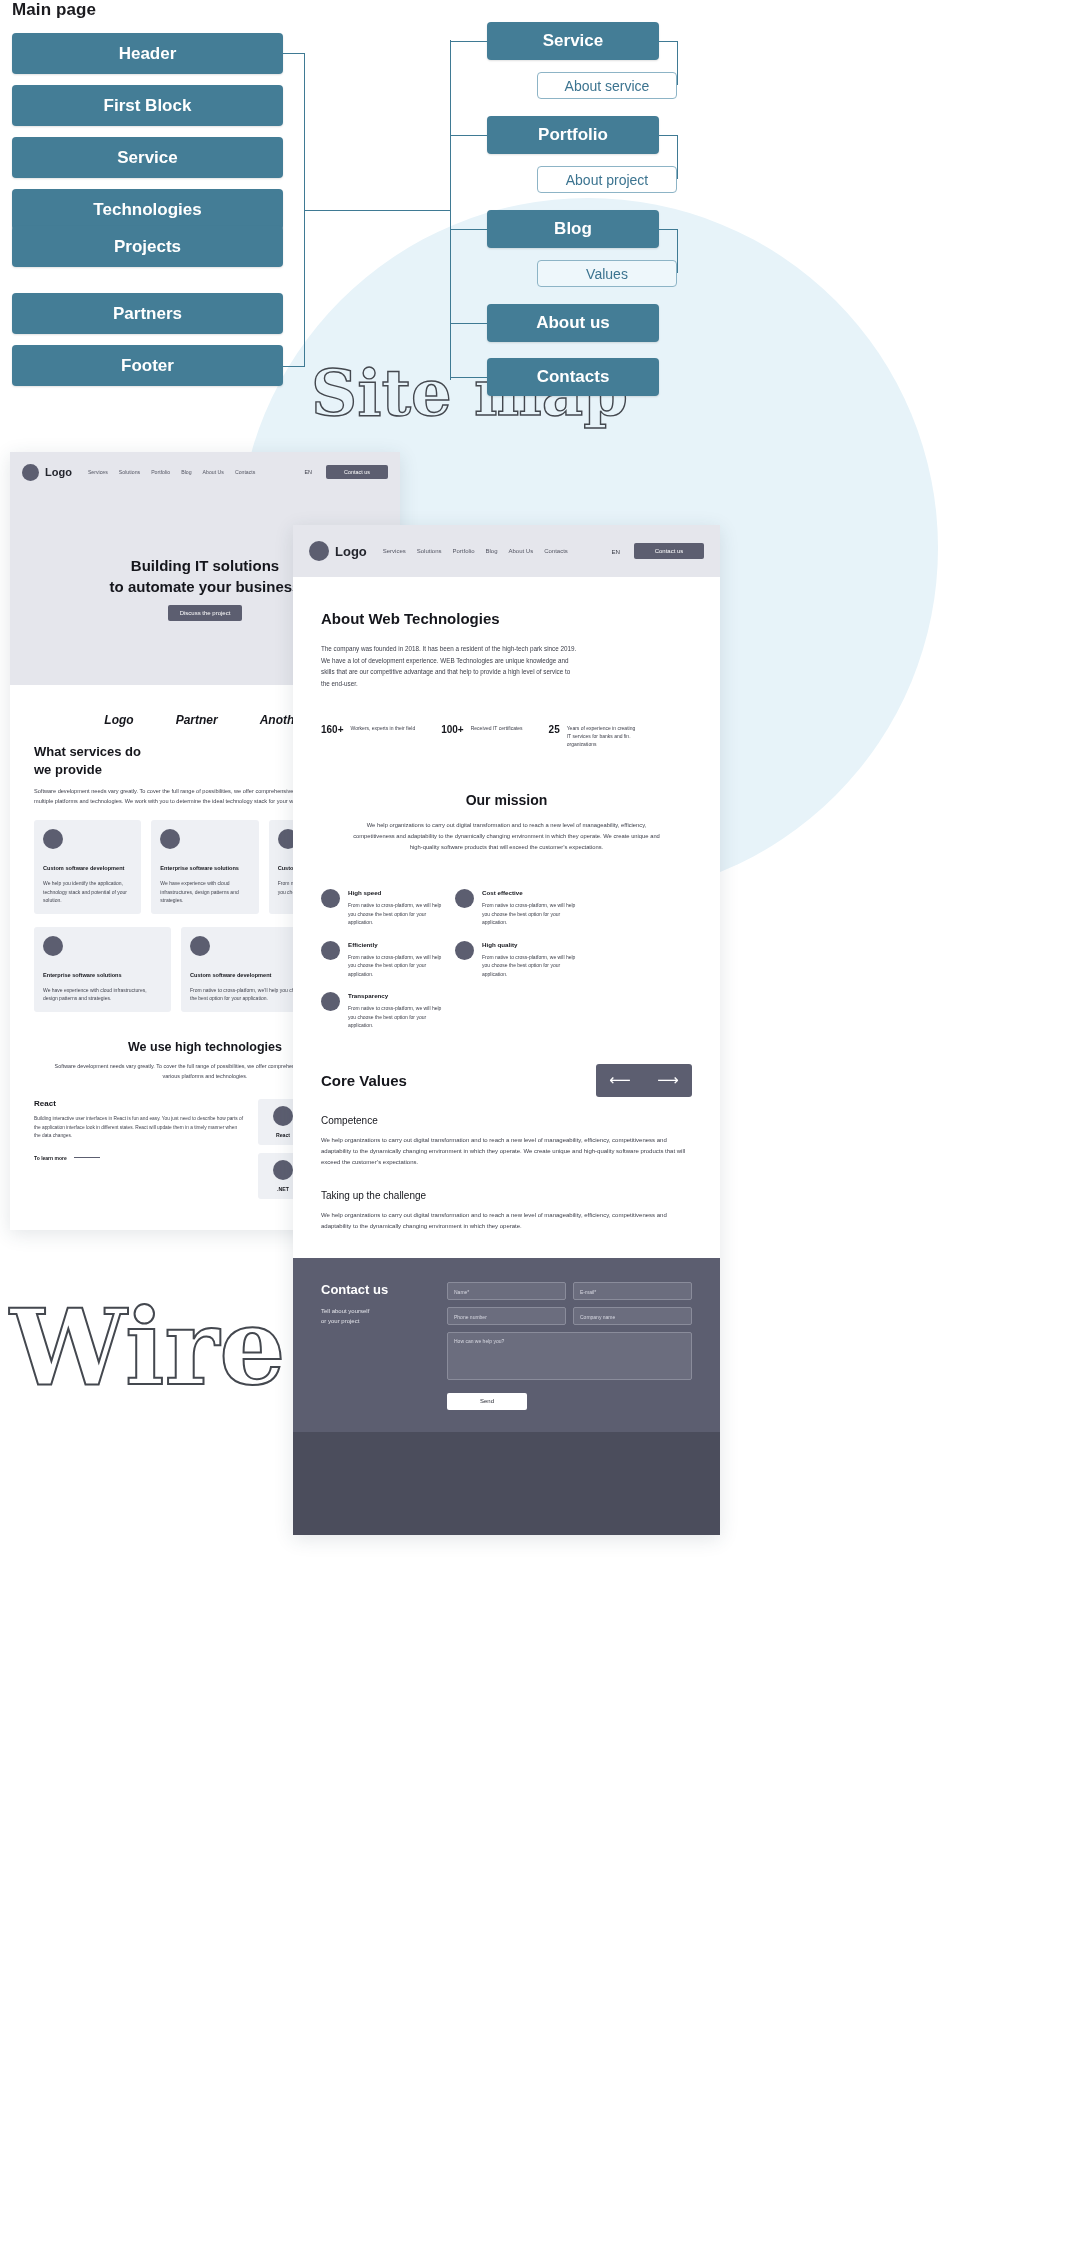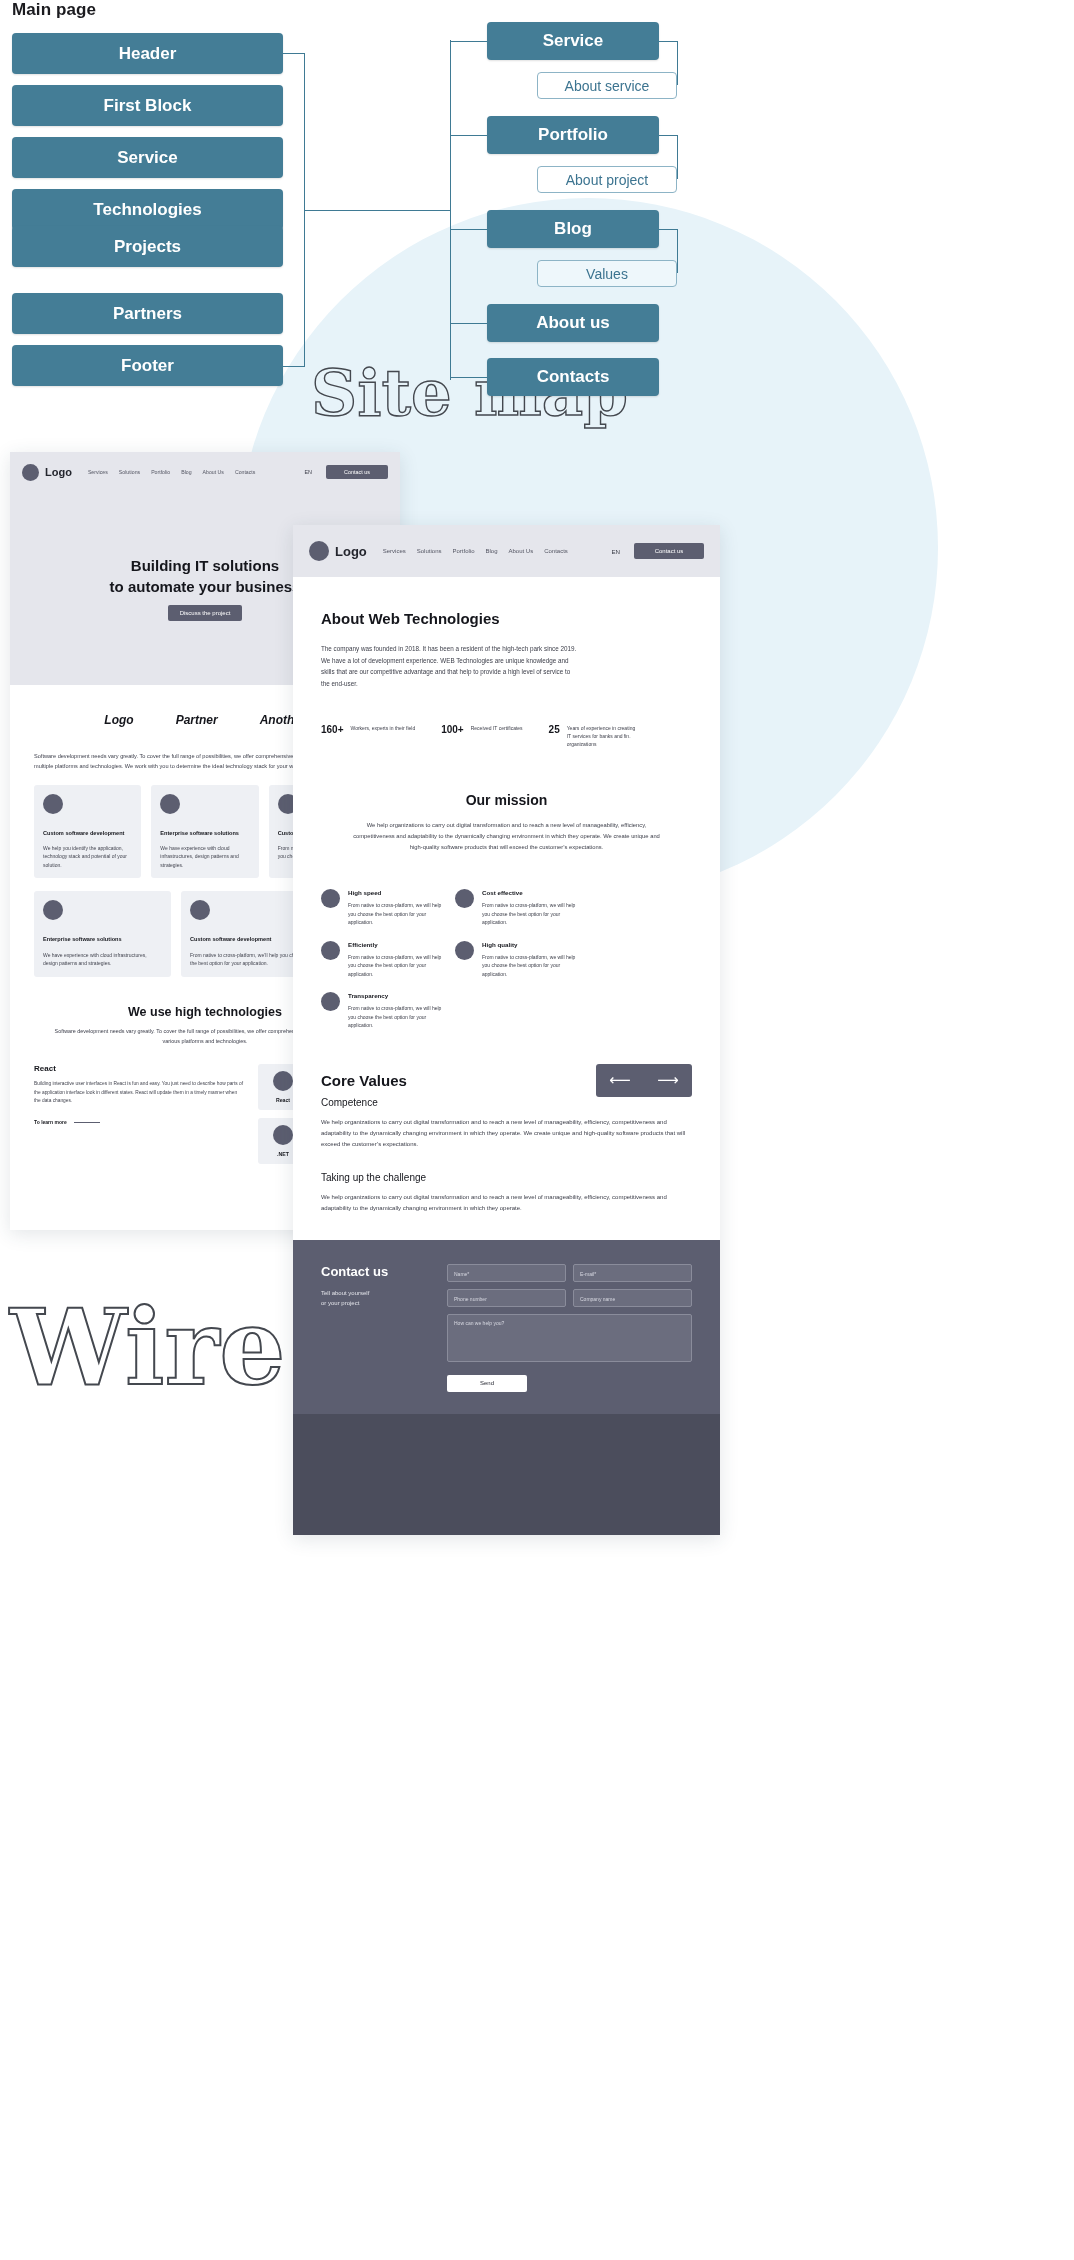--- a/index.html
+++ b/index.html
@@ -150,21 +150,21 @@
   .feat { display:flex; gap:8px; width:126px; }
   .feat .fdot { width:19px; height:19px; border-radius:50%; background:#5c5e70; flex:none; }
   .feat h5 { font-size:6.2px; font-weight:bold; color:#15161c; }
   .feat p  { font-size:5px; color:#3b3d48; line-height:1.7; margin-top:5px; }
 
   .core-head { display:flex; align-items:center; justify-content:space-between; padding:0 28px; margin-top:34px; }
   .core-head h3 { font-size:15px; font-weight:bold; color:#15161c; }
   .arrows { background:#5c5e70; width:96px; height:33px; border-radius:3px;
             display:flex; align-items:center; justify-content:space-around; color:#fff; font-size:15px; }
 
-  .core-item { padding:0 28px; }
+  .core-item { padding:0 28px; margin-top:18px; }
   .core-item h4 { font-size:10px; color:#15161c; font-weight:normal; }
   .core-item p  { font-size:6px; color:#3b3d48; line-height:1.85; margin-top:9px; }
 
   .contact { background:#5c5e70; padding:24px 28px 22px; display:flex; gap:20px; }
   .contact h3 { color:#fff; font-size:13px; font-weight:bold; }
   .contact .sub { color:#e3e4ea; font-size:6px; margin-top:9px; line-height:1.7; }
   .form { flex:1; display:flex; flex-wrap:wrap; gap:7px; }
   .fld { background:#6b6d7e; border:1px solid #8a8c9b; height:18px; width:119px;
          font-size:5px; color:#d8d9e2; padding-left:6px; line-height:18px; border-radius:2px; }
   .fld.wide { width:245px; height:48px; line-height:normal; padding-top:5px; }
@@ -253,20 +253,24 @@
       <div class="btn">Discuss the project</div>
     </div>
 
     <div class="partners-row">
       <span>Logo</span>
       <span>Partner</span>
       <span>Another</span>
     </div>
 
     <div class="sec">
+      <h2>
+        <span>What services do</span><br>
+        <span>we provide</span>
+      </h2>
       <p class="lead">Software development needs vary greatly. To cover the full range of possibilities, we offer comprehensive software services across multiple platforms and technologies. We work with you to determine the ideal technology stack for your web, mobile or cloud solution.</p>
 
       <div class="card-grid">
         <div class="card">
           <div class="cdot"></div>
           <h4>Custom software development</h4>
           <p>We help you identify the application, technology stack and potential of your solution.</p>
         </div>
         <div class="card">
           <div class="cdot"></div>

